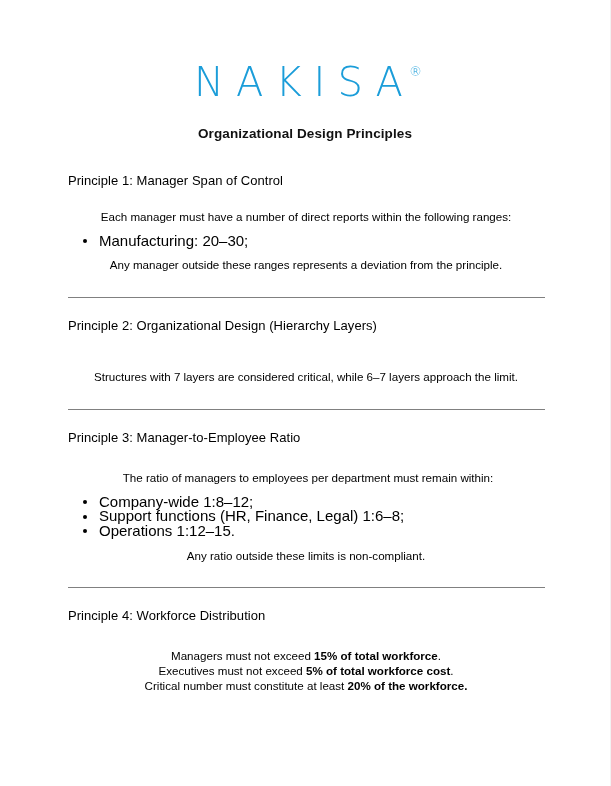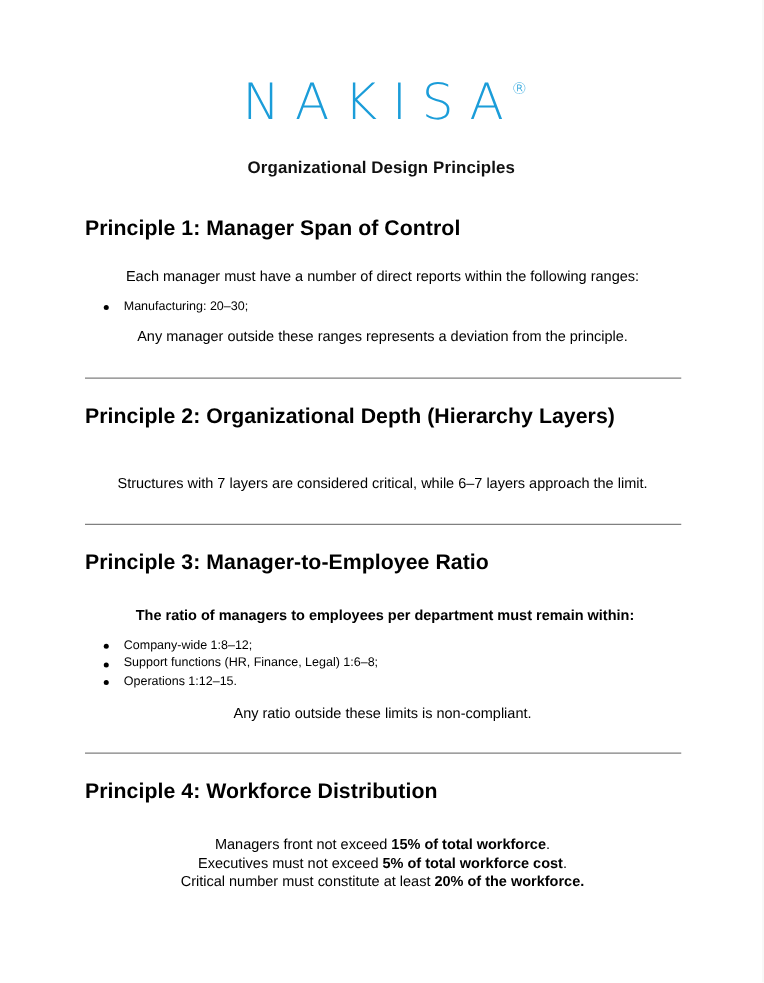--- a/index.html
+++ b/index.html
@@ -74,22 +74,22 @@
   .divider {
     border: 0;
     border-top: 1px solid #808080;
     margin: 0 0 0 0;
     height: 0;
     width: 477px;
   }
 
   .principle-heading {
     font-family: "Liberation Sans", sans-serif;
-    font-weight: bold;
-    font-size: 17px;
+    font-weight: normal;
+    font-size: 13px;
     color: #000000;
     margin: 0;
     letter-spacing: 0.05px;
   }
 
   .para {
     font-family: "Liberation Sans", sans-serif;
     font-size: 11.6px;
     line-height: 14.8px;
     color: #000000;
@@ -97,38 +97,38 @@
     text-align: center;
   }
 
   .bullets {
     margin: 0;
     padding: 0;
     list-style: none;
   }
   .bullets li {
     font-family: "Liberation Sans", sans-serif;
-    font-size: 10px;
+    font-size: 15px;
     line-height: 14.6px;
     color: #000000;
     position: relative;
     padding-left: 31px;
   }
   .bullets li::before {
     content: "";
     position: absolute;
     left: 15px;
     top: 5.5px;
     width: 4px;
     height: 4px;
     border-radius: 50%;
     background: #000000;
   }
 
-  .indent-1 { padding-left: 4px; font-weight: bold; }
+  .indent-1 { padding-left: 4px; }
 
   
   .sp-hd-body { height: 22px; }
   .sp-body-list { height: 9px; }
   .sp-list-body { height: 10px; }
   .sp-before-rule { height: 24px; }
   .sp-after-rule { height: 20px; }
   .sp-para-gap { height: 11px; }
   .sp-hd-body-lg { height: 26px; }
 </style>
@@ -154,21 +154,21 @@
       </ul>
       <div class="sp-list-body"></div>
       <p class="para">Any manager outside these ranges represents a deviation from the principle.</p>
     </div>
 
     <div class="sp-before-rule"></div>
     <hr class="divider">
     <div class="sp-after-rule"></div>
 
     <div class="section">
-      <div class="principle-heading">Principle 2: Organizational Depth (Hierarchy Layers)</div>
+      <div class="principle-heading">Principle 2: Organizational Design (Hierarchy Layers)</div>
       <div class="sp-hd-body-lg"></div>
       <div class="sp-para-gap"></div>
       <p class="para">Structures with 7 layers are considered critical, while 6–7 layers approach the limit.</p>
     </div>
 
     <div class="sp-before-rule"></div>
     <hr class="divider">
     <div class="sp-after-rule"></div>
 
     <div class="section">
@@ -185,19 +185,19 @@
       <p class="para">Any ratio outside these limits is non-compliant.</p>
     </div>
 
     <div class="sp-before-rule"></div>
     <hr class="divider">
     <div class="sp-after-rule"></div>
 
     <div class="section">
       <div class="principle-heading">Principle 4: Workforce Distribution</div>
       <div class="sp-hd-body-lg"></div>
-      <p class="para"><span>Managers front not exceed </span><b>15% of total workforce</b><span>.</span></p>
+      <p class="para"><span>Managers must not exceed </span><b>15% of total workforce</b><span>.</span></p>
       <p class="para"><span>Executives must not exceed </span><b>5% of total workforce cost</b><span>.</span></p>
       <p class="para"><span>Critical number must constitute at least </span><b>20% of the workforce.</b><span></span></p>
     </div>
 
   </div>
 </div>
 
 </body></html>

